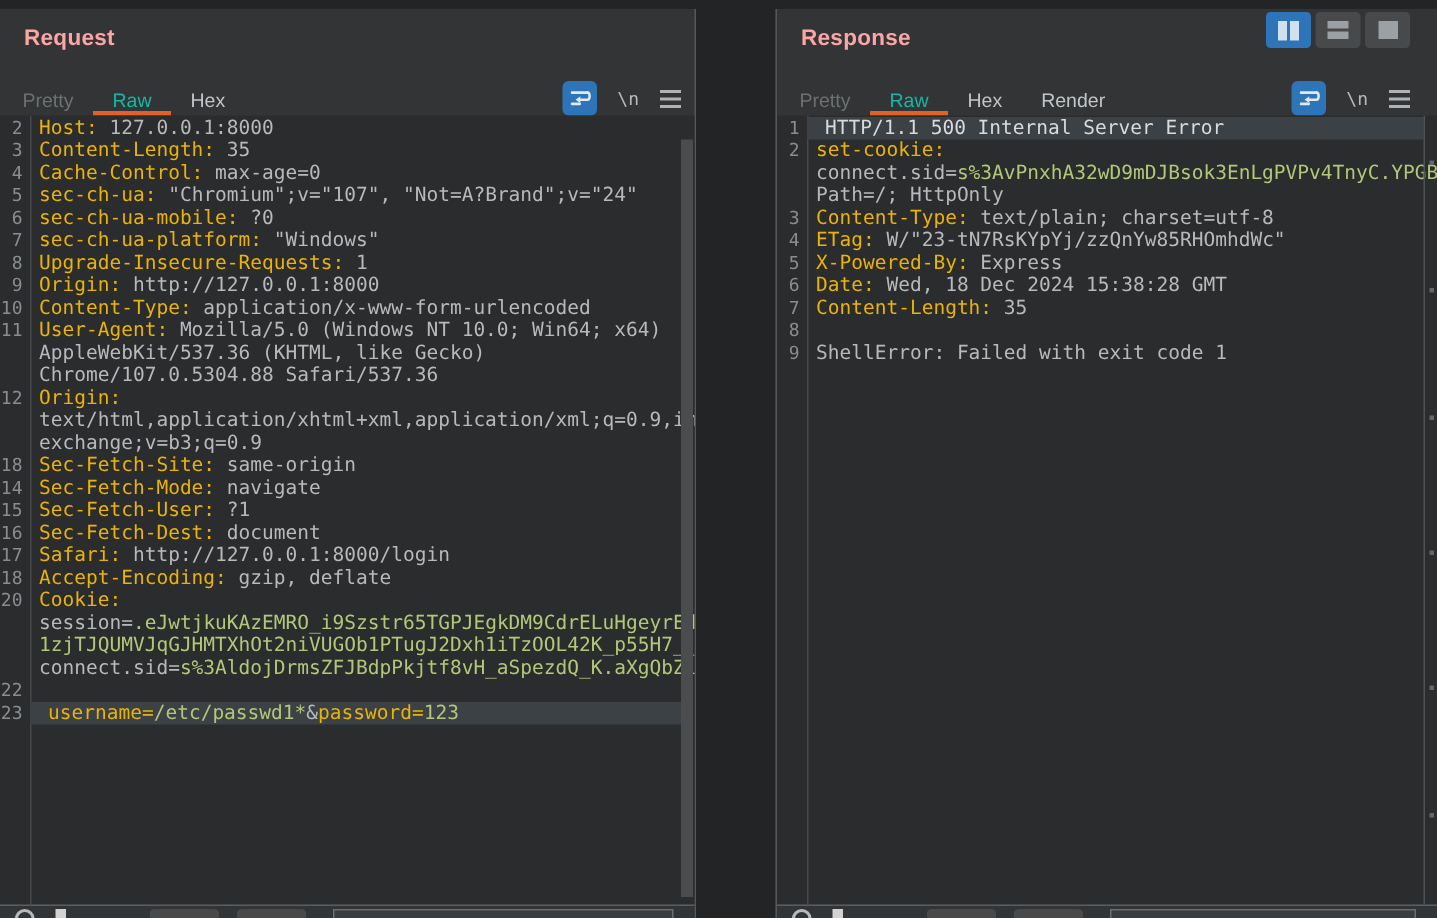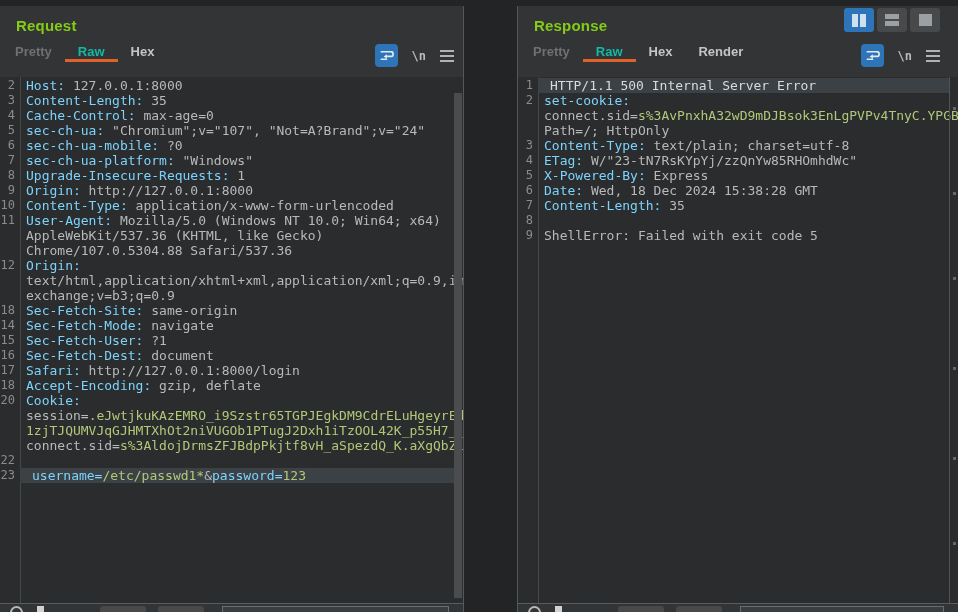--- a/index.html
+++ b/index.html
@@ -5,33 +5,33 @@
   html,body{margin:0;padding:0;background:#1d1f20;}
   body{width:958px;height:612px;overflow:hidden;font-family:"Liberation Sans",sans-serif;}
   .app{position:relative;width:958px;height:612px;box-sizing:border-box;padding-top:6px;
        background:#222426;display:flex;}
   .panel{background:#323436;display:flex;flex-direction:column;box-sizing:border-box;height:606px;}
   .panel.left{width:464px;border-right:1px solid #55585a;}
   .gap{width:13px;background:#222426;}
   .panel.right{flex:1;border-left:1px solid #55585a;margin-left:40px;}
 
   .title-row{height:38px;position:relative;display:flex;align-items:center;padding-left:16px;flex:0 0 auto;}
-  .panel-title{margin:0;font-size:15px;font-weight:bold;color:#84cc16;letter-spacing:.2px;}
+  .panel-title{margin:0;font-size:15px;font-weight:bold;color:#fca5a5;letter-spacing:.2px;}
 
   .layout-btns{position:absolute;top:2px;right:18px;display:flex;gap:3px;}
   .lb{width:30px;height:24px;border:none;border-radius:3px;display:flex;align-items:center;
       justify-content:center;gap:2px;cursor:pointer;padding:0;}
   .lb.sel{background:#2d74b8;}
   .lb.uns{background:#47494b;}
   .lb .vbar{width:6px;height:13px;background:#cfe0ee;}
   .lb .hwrap{display:flex;flex-direction:column;gap:2px;}
   .lb .hbar{width:14px;height:5px;background:#9aa0a4;}
   .lb .sq{width:13px;height:12px;background:#9aa0a4;}
 
-  .tab-row{height:33px;display:flex;align-items:flex-start;padding-left:2px;flex:0 0 auto;font-weight:bold;}
+  .tab-row{height:33px;display:flex;align-items:flex-end;padding-left:2px;flex:0 0 auto;}
   .tab{display:flex;align-items:center;padding:0 13px;font-size:13px;color:#c3c6c8;
        border-bottom:3px solid transparent;cursor:pointer;}
   .tab.dim{color:#6e7173;}
   .tab.active{color:#14b8a6;border-bottom-color:#e0622a;}
   .tab-icons{margin-left:auto;display:flex;align-items:center;gap:14px;padding-right:9px;}
   .wrap-btn{width:23px;height:23px;background:#2d74b8;border:none;border-radius:4px;display:flex;
             align-items:center;justify-content:center;cursor:pointer;padding:0;}
   .nl-label{color:#b8babc;font-size:12px;font-family:"DejaVu Sans Mono",monospace;cursor:pointer;}
   .ham{display:flex;flex-direction:column;gap:3px;cursor:pointer;}
   .ham i{display:block;width:14px;height:2px;background:#b0b3b5;}
@@ -39,21 +39,21 @@
   .editor{flex:1;position:relative;background:#2a2c2e;overflow:hidden;}
   .gutline{position:absolute;left:20px;top:0;bottom:0;width:1px;background:#46494c;}
   .code-area{position:absolute;top:1px;left:0;right:9px;bottom:0;
              font-family:"DejaVu Sans Mono",monospace;font-size:13px;line-height:15px;}
   .row{display:flex;min-height:15px;}
   .gut{flex:0 0 20px;width:20px;text-align:right;padding-right:5px;box-sizing:border-box;
        color:#8a8d8f;font-size:12px;}
   .code{flex:1;padding-left:6px;padding-right:2px;white-space:pre-wrap;overflow-wrap:break-word;
         word-break:normal;color:#b7b9ba;}
   .code.hl{background:#3c4146;padding-left:12px;}
-  .c-h{color:#7dd3fc;}
+  .c-h{color:#eab308;}
   .c-v{color:#b7b9ba;}
   .c-g{color:#b2c878;}
   .c-w{color:#d8dadb;}
 
   .vscroll{position:absolute;top:0;right:0;bottom:0;width:9px;}
   .vthumb{position:absolute;top:16px;bottom:5px;left:0;width:8px;background:#4a4c4e;cursor:pointer;}
   .markers{position:absolute;top:0;right:0;bottom:0;width:8px;border-left:1px solid #505356;}
   .markers i{position:absolute;left:3px;width:3px;height:3px;background:#63666a;}
 
   .footer{height:8px;flex:0 0 8px;background:#323537;border-top:1px solid #5a5d5f;
@@ -269,21 +269,21 @@
           <div class="row">
             <div class="gut">7</div>
             <div class="code"><span class="c-h">Content-Length:</span><span class="c-v"> 35</span></div>
           </div>
           <div class="row">
             <div class="gut">8</div>
             <div class="code"></div>
           </div>
           <div class="row">
             <div class="gut">9</div>
-            <div class="code"><span class="c-v">ShellError: Failed with exit code 5</span></div>
+            <div class="code"><span class="c-v">ShellError: Failed with exit code 1</span></div>
           </div>
         </div>
       <div class="markers">
         <i style="top:30px"></i>
           <i style="top:115px"></i>
           <i style="top:200px"></i>
         <i style="top:290px"></i>
           <i style="top:380px"></i>
           <i style="top:465px"></i>
       </div>

